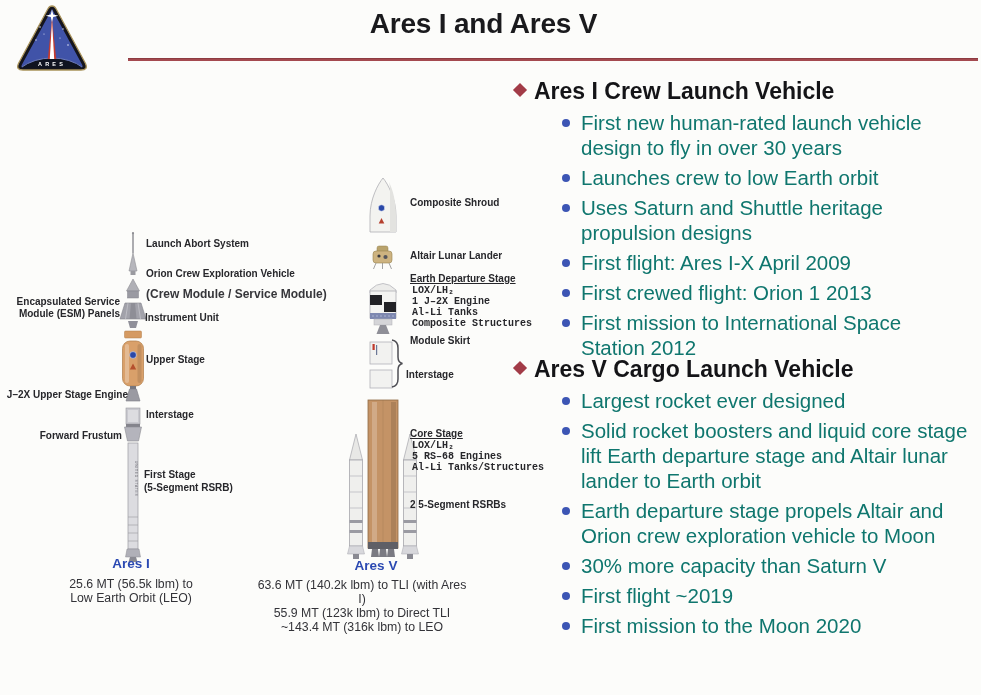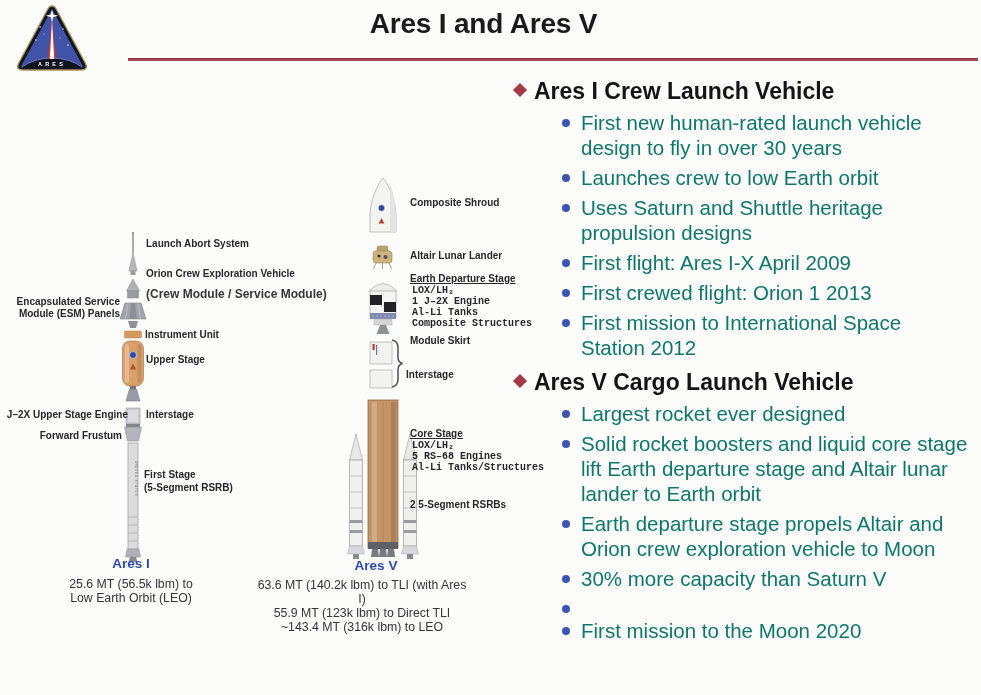--- a/index.html
+++ b/index.html
@@ -164,23 +164,23 @@
       <polygon points="32,326 38,326 39.5,331 30.5,331" fill="#8a8a92"></polygon>
     </g>
   </svg>
 </div>
 
 <div class="abs dlabel" style="left:146px; top:238px;">Launch Abort System</div>
 <div class="abs dlabel" style="left:146px; top:268px;">Orion Crew Exploration Vehicle</div>
 <div class="abs dlabel sub" style="left:146px; top:288px;">(Crew Module / Service Module)</div>
 <div class="abs dlabel right-align" style="left:14px; top:296px; width:106px;">Encapsulated Service
 Module (ESM) Panels</div>
-<div class="abs dlabel" style="left:145px; top:329px;">Instrument Unit</div>
+<div class="abs dlabel" style="left:145px; top:312px;">Instrument Unit</div>
 <div class="abs dlabel" style="left:146px; top:354px;">Upper Stage</div>
-<div class="abs dlabel right-align" style="left:6px; top:389px; width:122px;margin-top:20px;">J–2X Upper Stage Engine</div>
+<div class="abs dlabel right-align" style="left:6px; top:389px; width:122px;">J–2X Upper Stage Engine</div>
 <div class="abs dlabel" style="left:146px; top:409px;">Interstage</div>
 <div class="abs dlabel right-align" style="left:22px; top:430px; width:100px;">Forward Frustum</div>
 <div class="abs dlabel" style="left:144px; top:468px; line-height:13px;">First Stage
 (5-Segment RSRB)</div>
 
 <div class="abs rocket-name" style="left:58px; top:556px; width:146px;">Ares I</div>
 <div class="abs rocket-stats" style="left:48px; top:577px; width:166px;">25.6 MT (56.5k lbm) to
 Low Earth Orbit (LEO)</div>
 
 <div class="abs" style="left:336px; top:176px; width:88px; height:392px;">
@@ -299,21 +299,21 @@
         <span class="dot"></span>
         <span class="bullet-text">First crewed flight: Orion 1 2013</span>
       </li>
     <li>
         <span class="dot"></span>
         <span class="bullet-text">First mission to International Space Station 2012</span>
       </li>
   </ul>
 </div>
 
-<div class="abs section" style="top:368px;">
+<div class="abs section" style="top:355px;">
   <div class="section-heading">
     <span class="diamond"></span>
     <span class="section-heading-text">Ares V Cargo Launch Vehicle</span>
   </div>
   <ul class="bullets">
     <li>
         <span class="dot"></span>
         <span class="bullet-text">Largest rocket ever designed</span>
       </li>
     <li>
@@ -323,19 +323,20 @@
     <li>
         <span class="dot"></span>
         <span class="bullet-text">Earth departure stage propels Altair and Orion crew exploration vehicle to Moon</span>
       </li>
     <li>
         <span class="dot"></span>
         <span class="bullet-text">30% more capacity than Saturn V</span>
       </li>
     <li>
         <span class="dot"></span>
+        <span class="bullet-text">First flight ~2019</span>
       </li>
     <li>
         <span class="dot"></span>
         <span class="bullet-text">First mission to the Moon 2020</span>
       </li>
   </ul>
 </div>
 
 </body></html>

